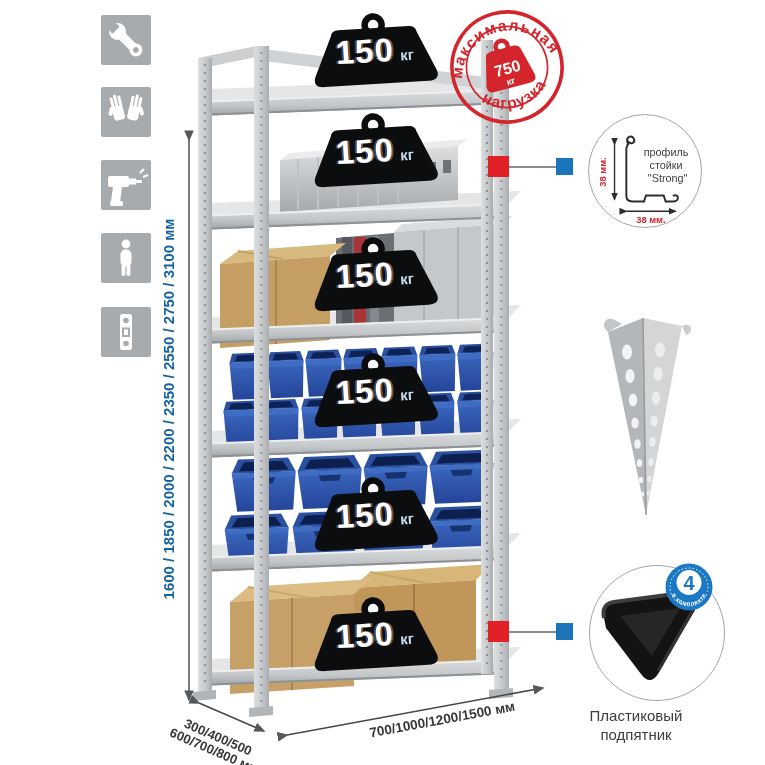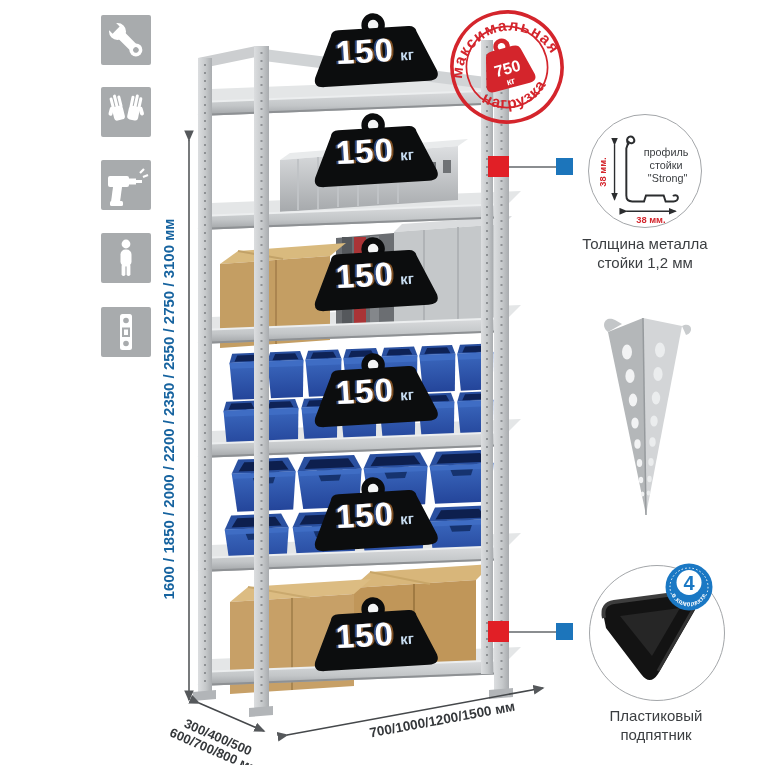--- a/index.html
+++ b/index.html
@@ -389,21 +389,20 @@
       <text transform="rotate(-90 17 58)" x="17" y="58" text-anchor="middle" font-size="9.5" font-weight="bold" fill="#d4252c">38 мм.</text>
       <line x1="38" y1="98" x2="88" y2="98" stroke="#2b2d2f" stroke-width="1.4" marker-start="url(#arr2)" marker-end="url(#arr2)"></line>
       <text x="63" y="110" text-anchor="middle" font-size="9.5" font-weight="bold" fill="#d4252c">38 мм.</text>
       <text font-size="11" fill="#3b3e41" text-anchor="middle">
         <tspan x="80" y="42">профиль</tspan>
         <tspan x="80" y="55">стойки</tspan>
         <tspan x="80" y="68">"Strong"</tspan>
       </text>
     </svg>
   </div>
-  <div class="caption" style="left:565px;top:235px;width:160px;">Толщина металла стойки 1,2 мм</div>
 
   <svg class="abs" width="104" height="212" viewBox="0 0 104 212" style="left:596px;top:310px;">
     <path d="M12,22 C4,16 9,5 19,10 L26,14 Z" fill="#c3c6c8"></path>
     <path d="M86,16 C95,11 99,22 90,25 Z" fill="#c9ccce"></path>
     <polygon points="12,22 47,8 50,205" fill="#b4b7b9"></polygon>
     <polygon points="47,8 86,16 50,205" fill="#d3d5d7"></polygon>
     <line x1="47" y1="8" x2="50" y2="205" stroke="#969a9d" stroke-width="1.5"></line>
     <g fill="#f2f3f4">
       <ellipse cx="31" cy="42" rx="5" ry="7.5"></ellipse>
         <ellipse cx="34" cy="66" rx="4.6" ry="7"></ellipse>
@@ -439,15 +438,15 @@
         <path id="badgeArc" d="M 8.5,31 A 19,19 0 0 0 45.5,31"></path>
       </defs>
     <circle cx="27" cy="27" r="23.5" fill="#1a78c4"></circle>
     <circle cx="27" cy="27" r="19" fill="none" stroke="#ffffff" stroke-width="1" stroke-dasharray="1.5,2.2"></circle>
     <circle cx="27" cy="22.5" r="12.5" fill="#ffffff"></circle>
     <text x="27" y="30" text-anchor="middle" font-size="20" font-weight="bold" fill="#1a78c4">4</text>
     <text font-size="6" font-weight="bold" fill="#ffffff" letter-spacing="0.6">
       <textPath href="#badgeArc" startOffset="50%" text-anchor="middle">в комплекте</textPath>
     </text>
   </svg>
-  <div class="caption" style="left:585px;top:707px;width:142px;">Пластиковый подпятник</div>
+  <div class="caption" style="left:565px;top:707px;width:142px;">Пластиковый подпятник</div>
 
 </div>
 
 </body></html>

